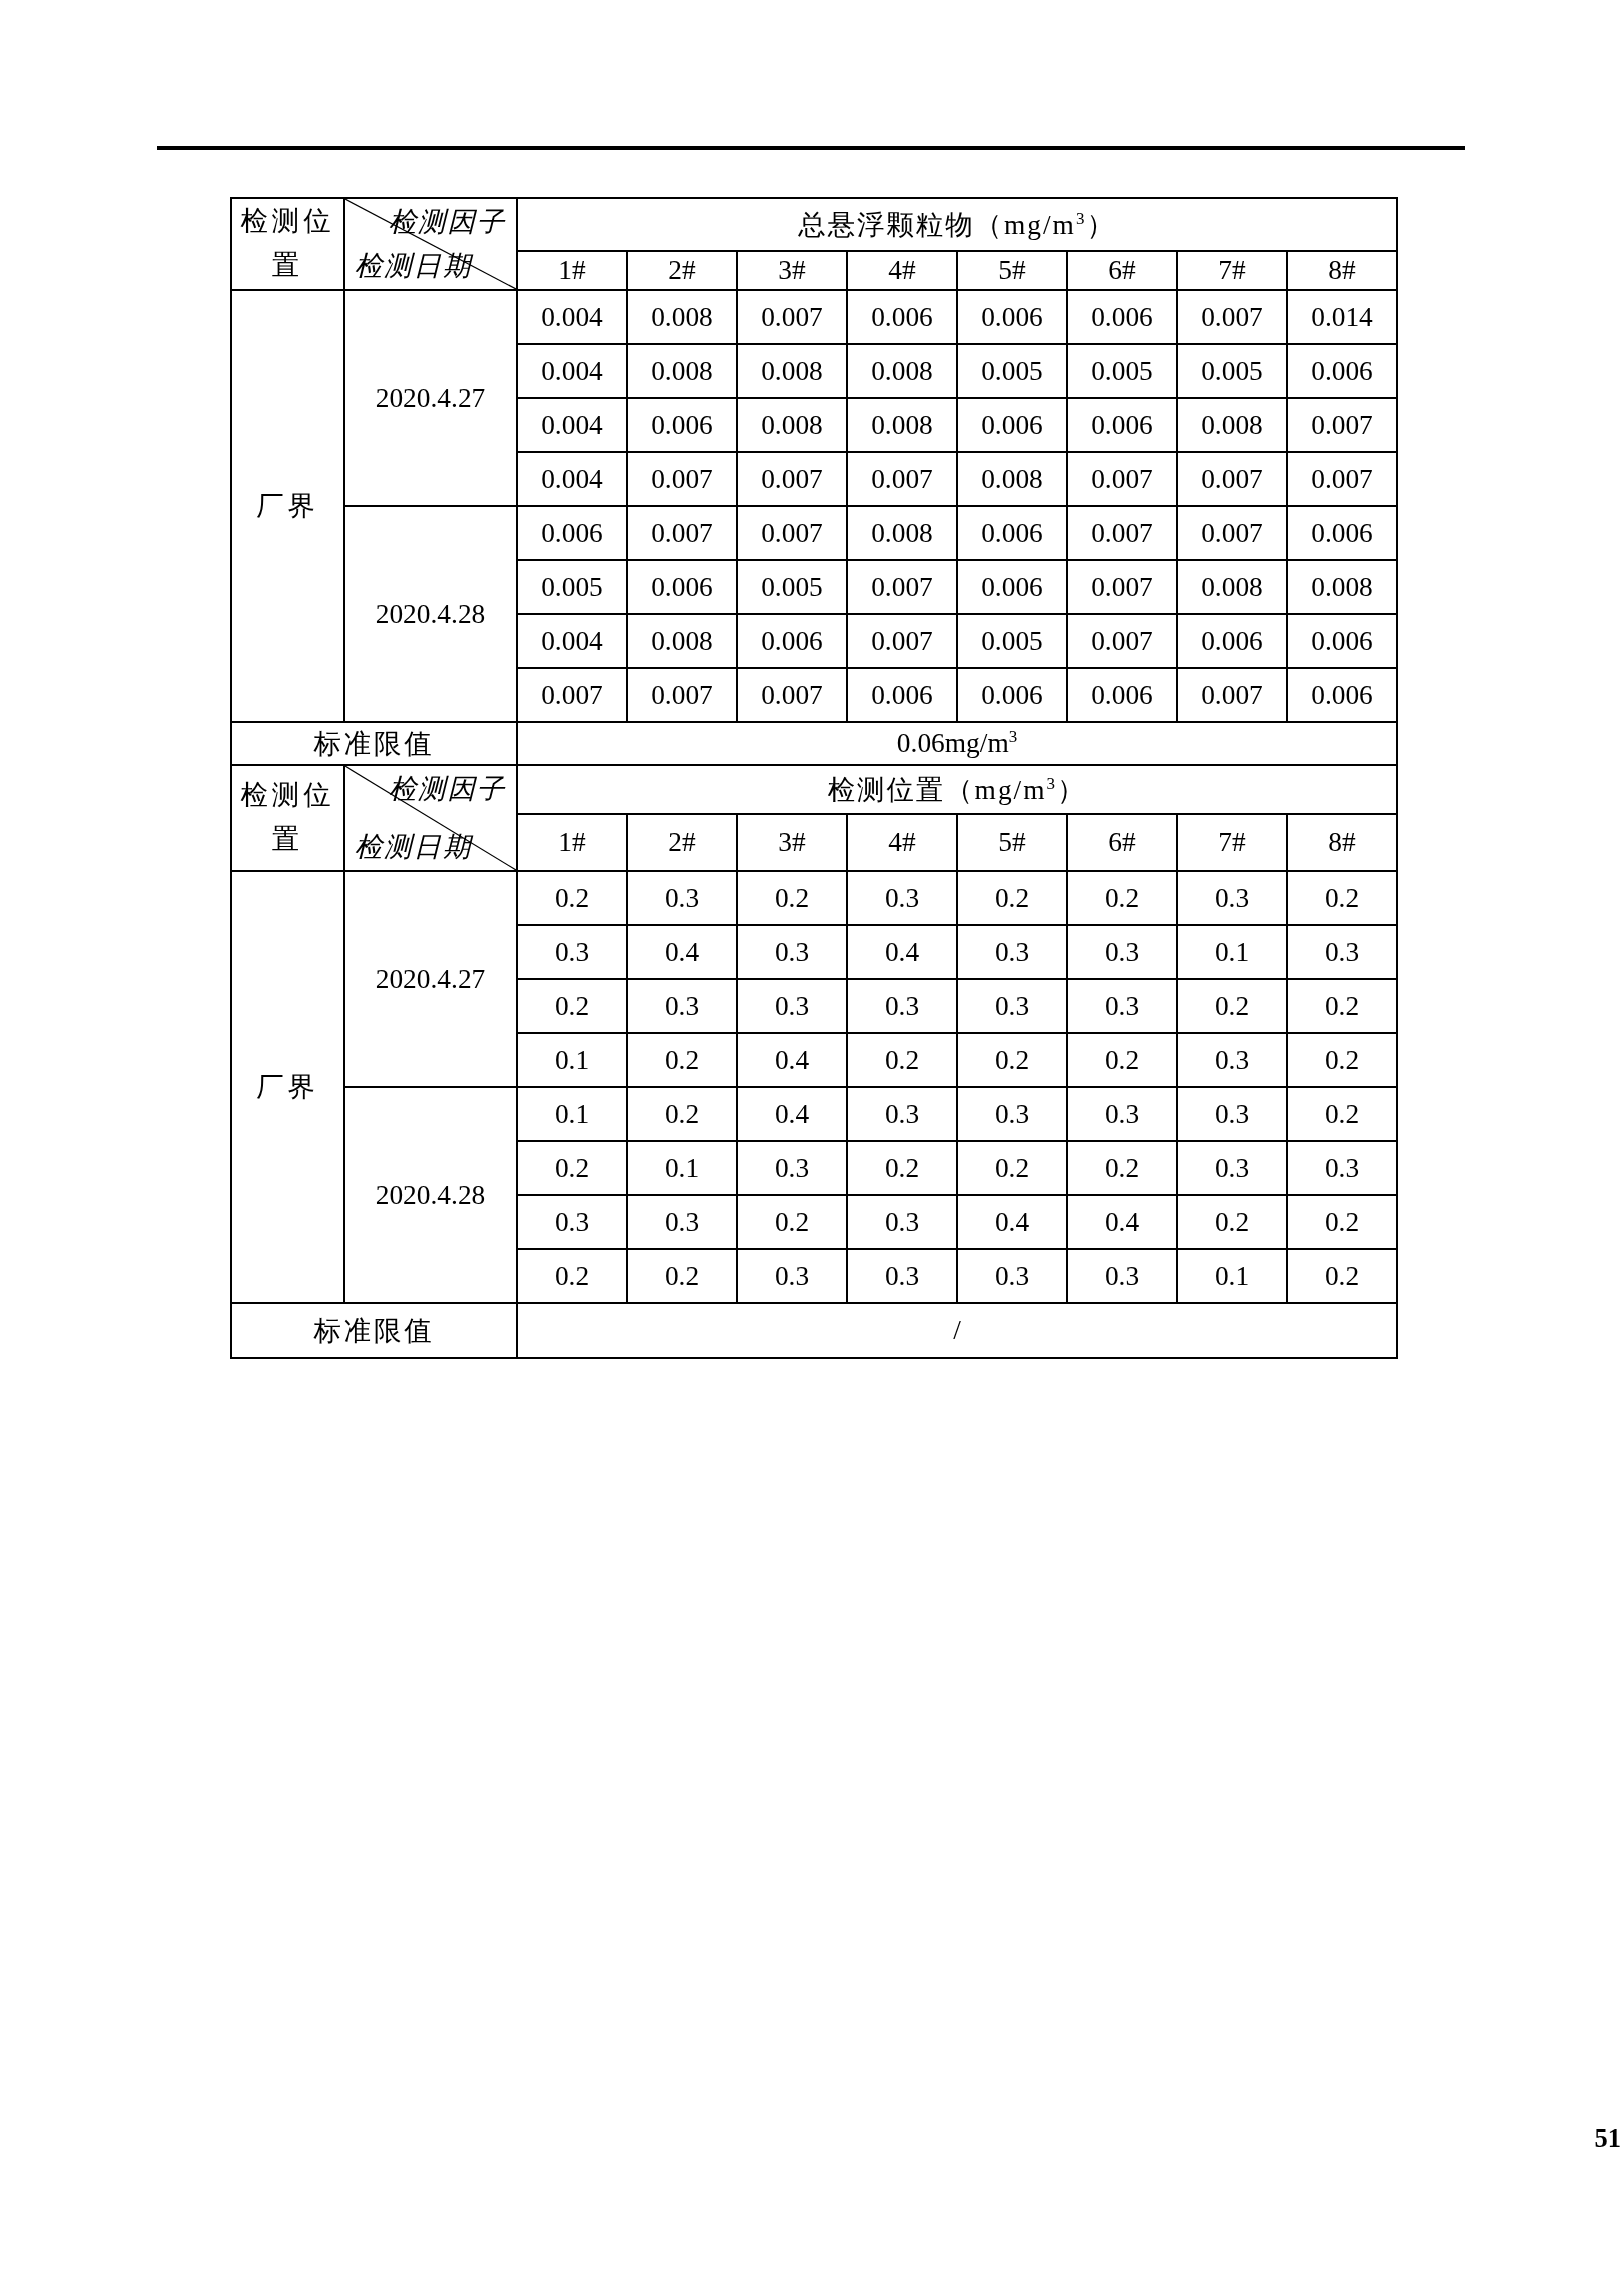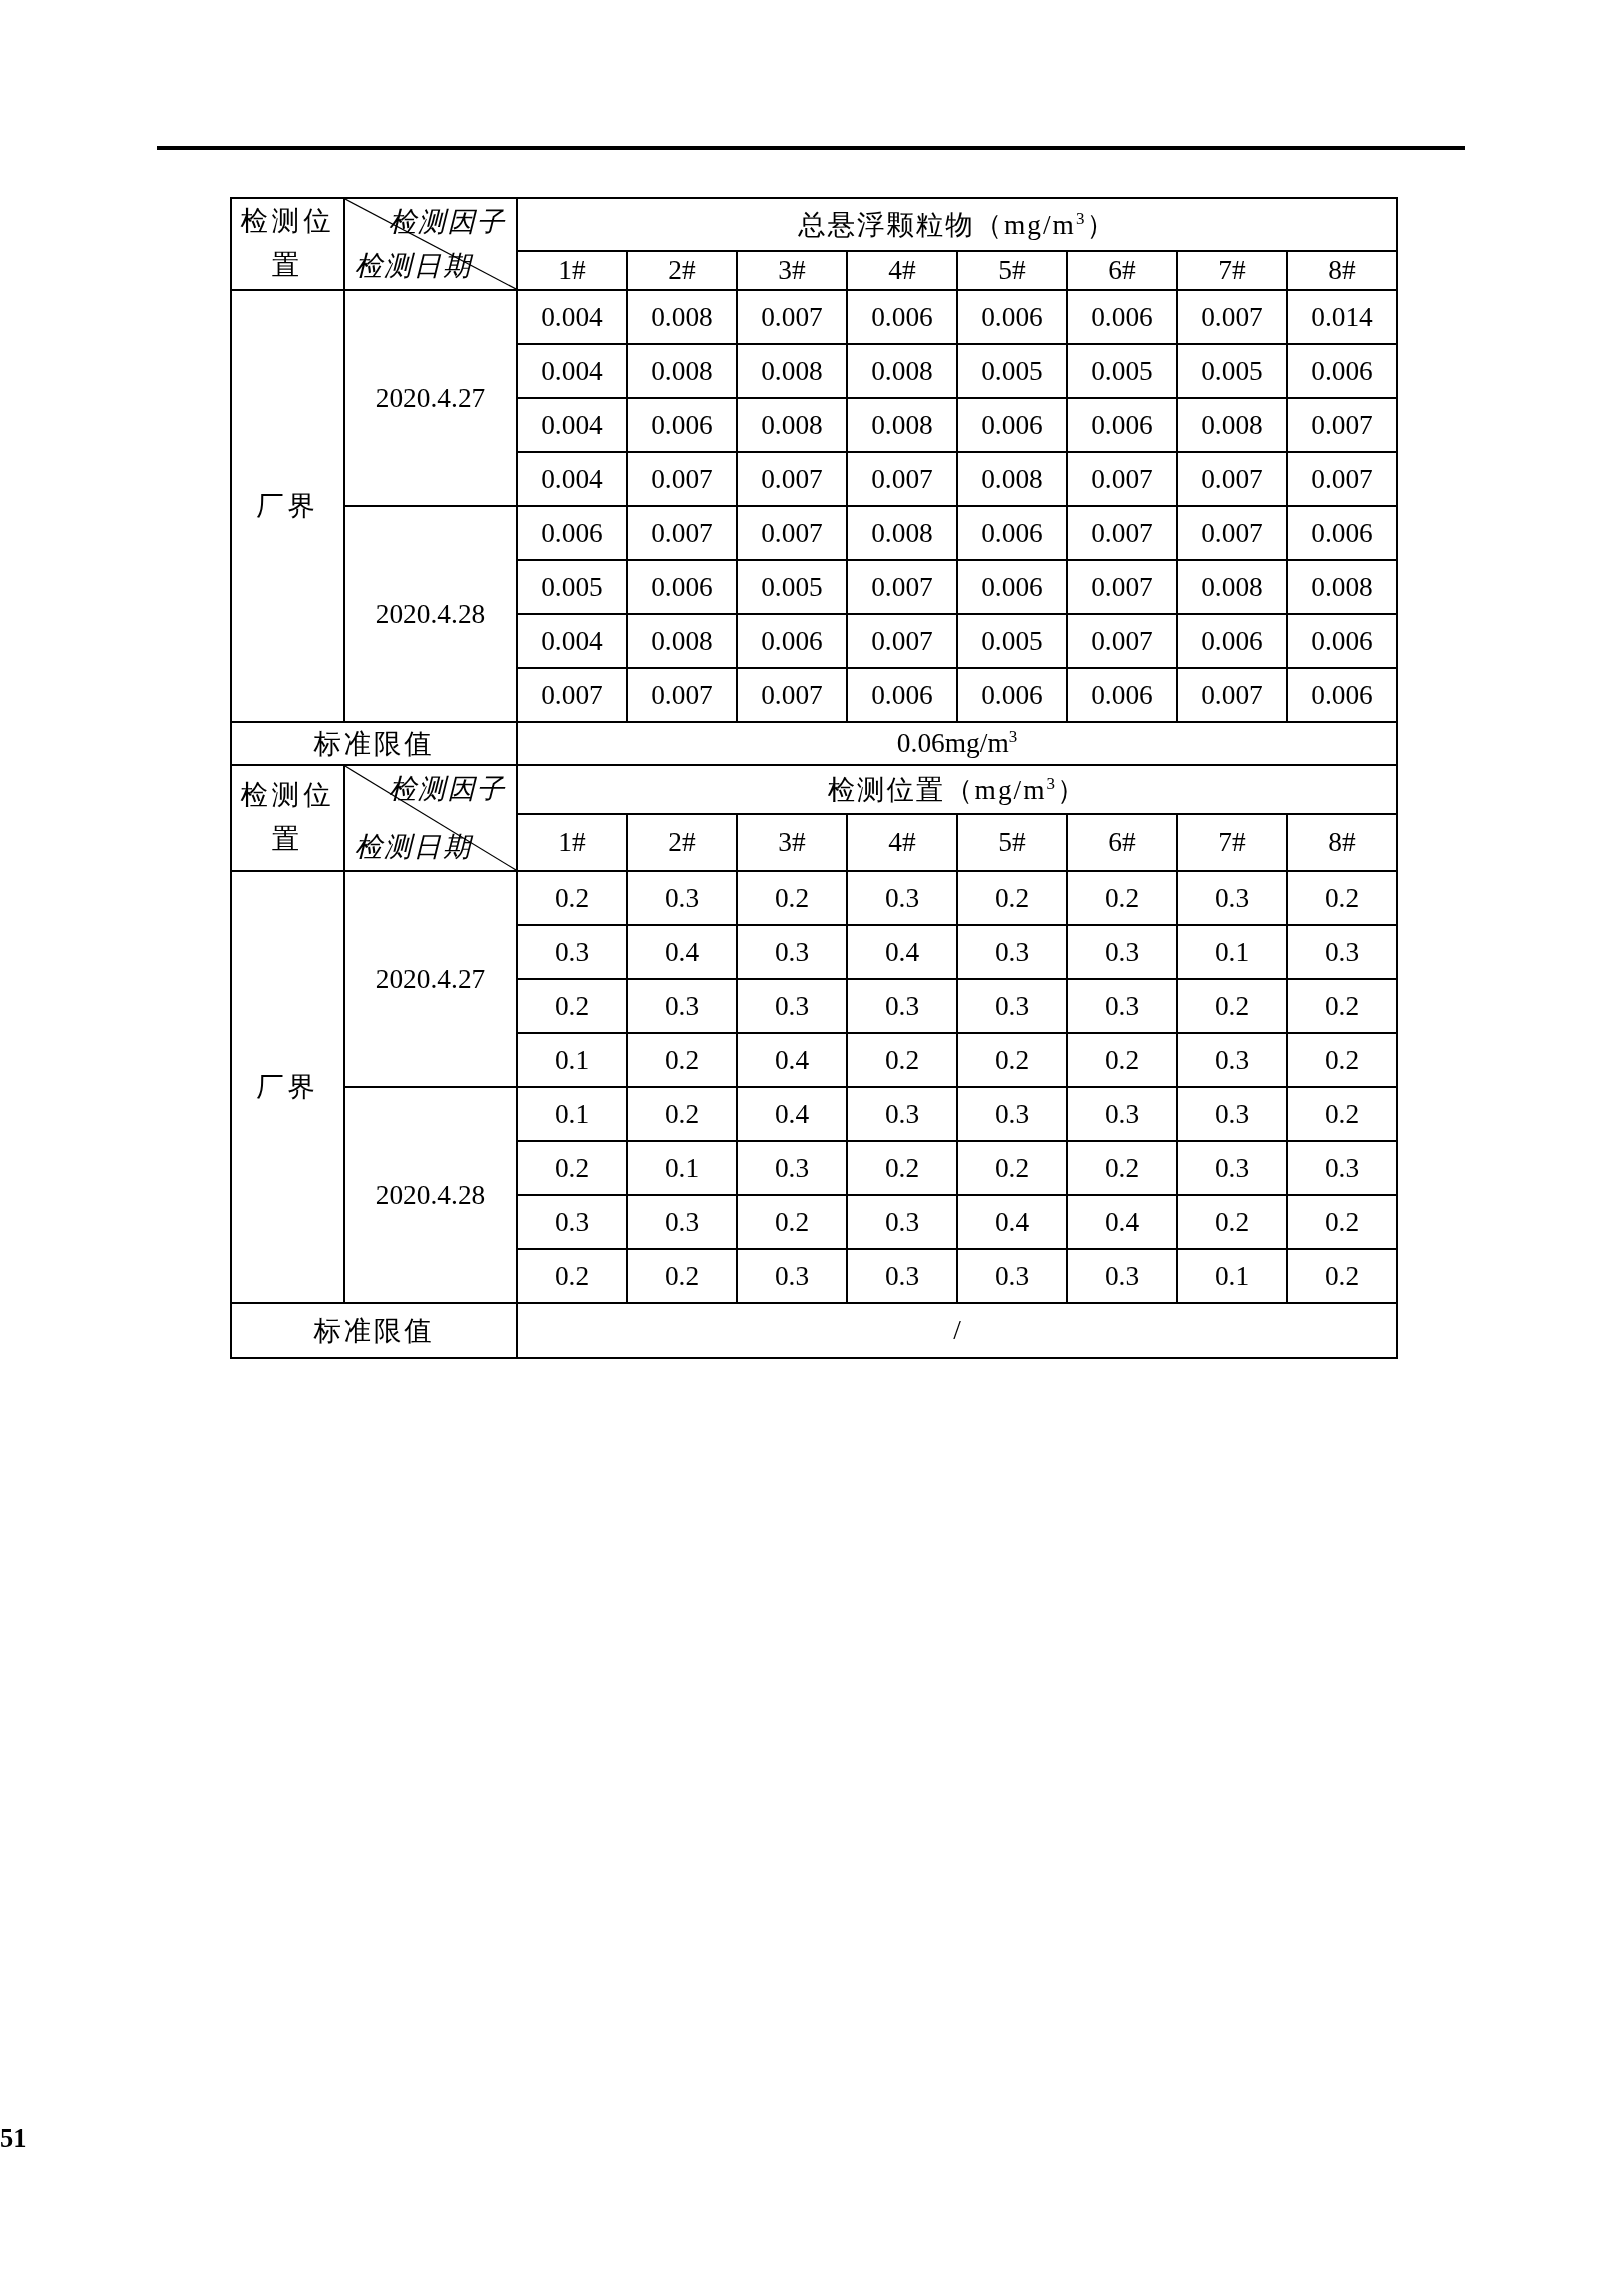--- a/index.html
+++ b/index.html
@@ -52,21 +52,21 @@
   td.diag-cell{position:relative;padding:0;font-style:italic;}
   td.diag-cell svg{position:absolute;left:0;top:0;width:100%;height:100%;}
   .corner-factor{position:absolute;top:4.9px;right:9.8px;letter-spacing:2px;}
   .corner-date{position:absolute;bottom:4.9px;left:9.8px;letter-spacing:2px;}
   td.pollutant-title-cell{letter-spacing:2px;}
   sup.unit-sup{font-size:0.62em;vertical-align:super;line-height:0;}
   td.limit-label-cell{letter-spacing:2.9px;border-radius:6px;}
   .page-number{
     position:absolute;
     top:2123px;left:0;width:100%;
-    text-align:left;
+    text-align:right;
     font-size:26.5px;
     font-weight:bold;
   }
 </style>
 </head>
 <body>
 
 <div class="page">
 
 

